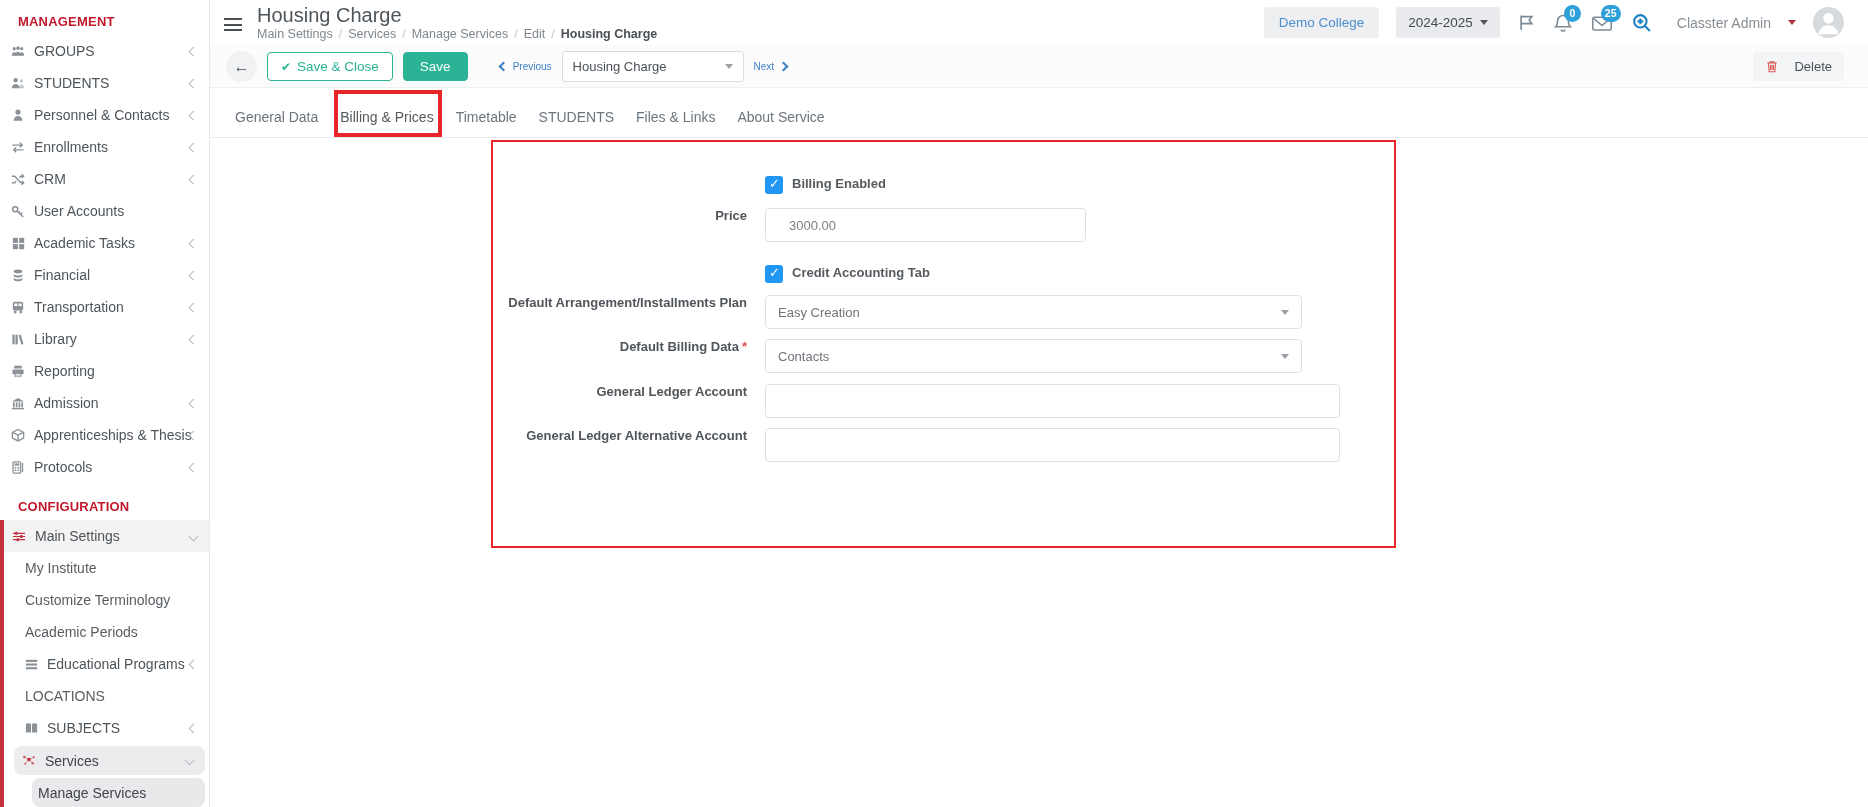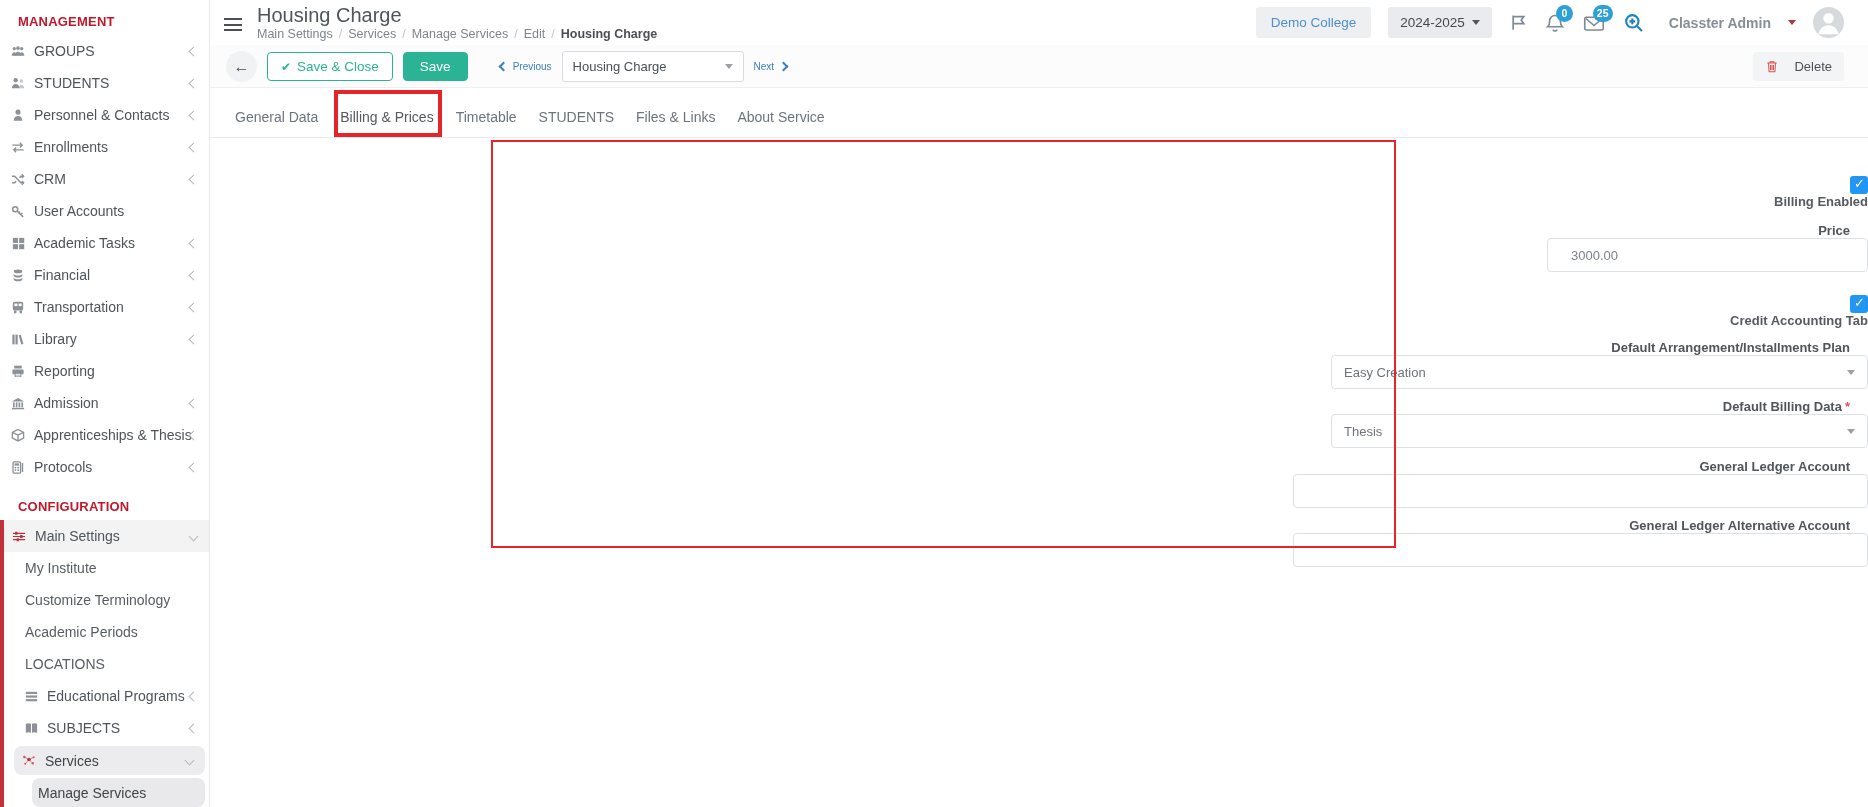--- a/index.html
+++ b/index.html
@@ -46,21 +46,21 @@
     font-size:13.5px; padding:8px 15px; cursor:pointer; font-family:inherit; }
   .year-btn { background:#e9ebee; border:none; border-radius:3px; color:#46494d;
     font-size:13.5px; padding:8px 12px; cursor:pointer; display:flex; align-items:center; gap:7px; font-family:inherit; }
   .caret { width:0; height:0; border-left:4px solid transparent; border-right:4px solid transparent; border-top:5px solid #555; display:inline-block; }
   .caret.gray { border-top-color:#9aa0a6; }
   .caret.red { border-top-color:#ac3a3a; }
   .top-icon { position:relative; display:inline-flex; cursor:pointer; }
   .badge { position:absolute; top:-8px; left:11px; background:#2d9fd9; color:#fff;
     font-size:10.5px; font-weight:bold; min-width:17px; height:17px; border-radius:9px;
     display:flex; align-items:center; justify-content:center; padding:0 4px; }
-  .user-name { font-size:14px; color:#868e96; cursor:pointer; margin-left:8px;font-weight:bold; }
+  .user-name { font-size:14px; color:#868e96; cursor:pointer; margin-left:8px; }
   .avatar { width:31px; height:31px; border-radius:50%; background:#d7dadd; overflow:hidden;
     display:flex; align-items:flex-end; justify-content:center; cursor:pointer; }
 
   
   .toolbar { height:43px; display:flex; align-items:center; gap:10px; padding:0 24px 0 16px;
     background:#fcfcfd; border-bottom:1px solid #edeff1; }
   .back-btn { width:31px; height:31px; border-radius:50%; background:#f1f2f4; border:none;
     cursor:pointer; color:#4a5056; font-size:16px; line-height:31px; }
   .back-btn::before { content:"←"; }
   .btn-outline { background:#fff; border:1px solid #2ab394; color:#2ab394; border-radius:4px;
@@ -84,21 +84,21 @@
   .tabs { height:50px; display:flex; align-items:stretch; padding-left:14px; border-bottom:1px solid #e8ebed; background:#fff; }
   .tab { display:flex; align-items:center; padding:8px 11px 0; font-size:14px; color:#6c757d; cursor:pointer; position:relative; white-space:nowrap; }
   .tab.active { color:#54595e; }
   .tab-annotation { position:absolute; left:5px; right:3px; top:2px; bottom:0; border:4px solid #e5252a; pointer-events:none; }
 
   
   .content { position:relative; flex:1; background:#fff; }
   .content-annotation { position:absolute; left:281px; top:2px; width:905px; height:408px;
     border:2px solid #e5252a; pointer-events:none; }
   .form { margin-left:282px; padding-top:38px; }
-  .frow { display:flex; align-items:flex-end;flex-direction:column; }
+  .frow { display:flex; align-items:flex-start; }
   .flabel { width:273px; padding-right:18px; text-align:right; font-size:13px; font-weight:600; color:#50555b; flex:none; }
   .req { color:#d9534f; margin-left:3px; }
   .cb { width:18px; height:18px; border-radius:3px; background:#2196f3; position:relative; cursor:pointer; flex:none; }
   .cb::after { content:"✓"; position:absolute; left:4px; top:0px; color:#fff; font-size:13px; font-weight:bold; }
   .cb-label { margin-left:9px; font-size:13px; font-weight:600; color:#565b61; }
   .txt { height:34px; border:1px solid #dde1e6; border-radius:4px; background:#fff; padding:0 23px;
     font-size:13px; color:#7b8187; font-family:inherit; outline:none; }
   .txt.w-price { width:321px; }
   .txt.w-big { width:575px; }
   .fselect { width:537px; height:34px; border:1px solid #dde1e6; border-radius:4px; background:#fff;
@@ -304,33 +304,33 @@
       </div>
       <div class="side-item sub">
         <span class="slabel">My Institute</span>
       </div>
       <div class="side-item sub">
         <span class="slabel">Customize Terminology</span>
       </div>
       <div class="side-item sub">
         <span class="slabel">Academic Periods</span>
       </div>
-      <div class="side-item sub">
-        <span class="slabel">LOCATIONS</span>
-      </div>
       <div class="side-item sub-icon">
         <span class="sicon">
             <svg width="15" height="15" viewBox="0 0 16 16" fill="#8b9196">
               <rect x="2" y="3" width="12" height="2.3"></rect>
               <rect x="2" y="6.9" width="12" height="2.3"></rect>
               <rect x="2" y="10.8" width="12" height="2.3"></rect>
             </svg>
           </span>
         <span class="slabel">Educational Programs</span>
         <span class="chev left"></span>
+      </div>
+      <div class="side-item sub">
+        <span class="slabel">LOCATIONS</span>
       </div>
       <div class="side-item sub-icon">
         <span class="sicon">
             <svg width="15" height="15" viewBox="0 0 16 16">
               <path d="M2 3c2-.9 4-.9 6 .3 2-1.2 4-1.2 6-.3v9.6c-2-.9-4-.9-6 .3-2-1.2-4-1.2-6-.3z" fill="#8b9196"></path>
               <path d="M8 3.3v9.6" stroke="#fff" stroke-width="1.1"></path>
             </svg>
           </span>
         <span class="slabel">SUBJECTS</span>
         <span class="chev left"></span>
@@ -491,21 +491,21 @@
           <div class="flabel">Default Arrangement/Installments Plan</div>
           <div class="fselect">
             <span>Easy Creation</span>
             <span class="caret gray"></span>
           </div>
         </div>
 
         <div class="frow mt4">
           <div class="flabel"><span>Default Billing Data</span><span class="req">*</span></div>
           <div class="fselect">
-            <span>Thesis</span>
+            <span>Contacts</span>
             <span class="caret gray"></span>
           </div>
         </div>
 
         <div class="frow mt5">
           <div class="flabel">General Ledger Account</div>
           <input class="txt w-big" type="text" value="" style="">
         </div>
 
         <div class="frow mt4">

